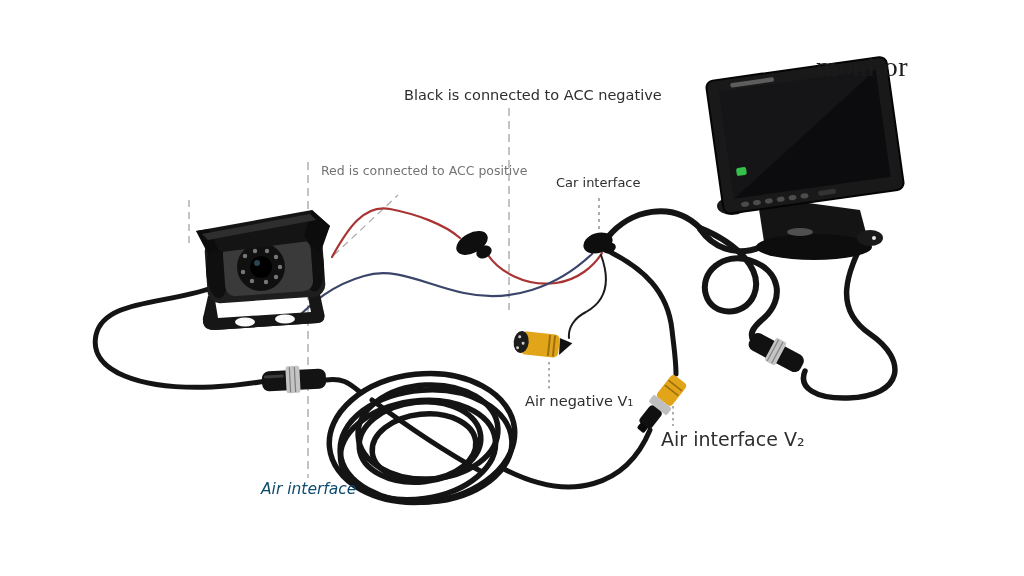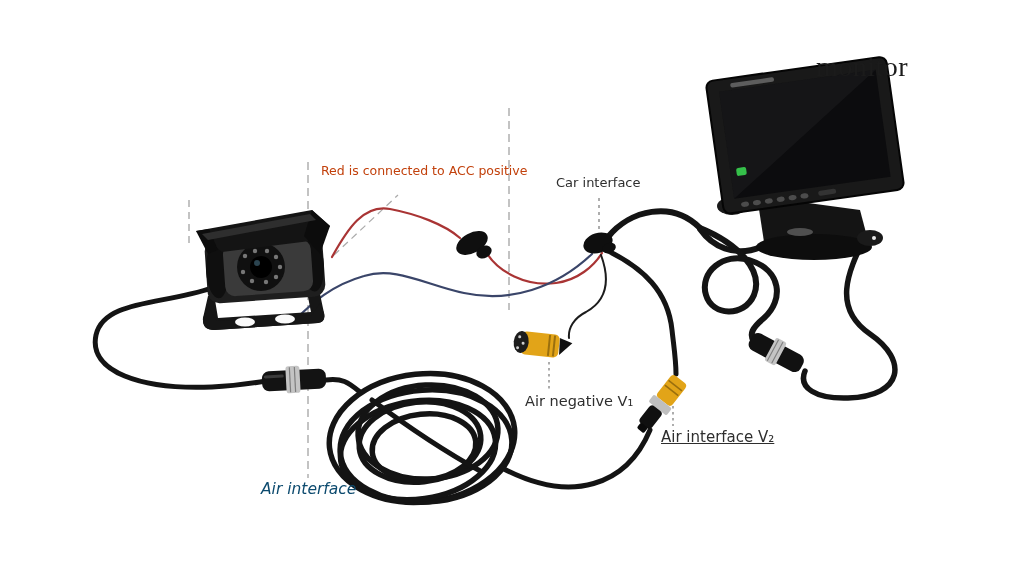--- a/index.html
+++ b/index.html
@@ -5,24 +5,24 @@
   html,body{margin:0;padding:0;background:#fff;}
   #stage{
     position:relative;width:1024px;height:576px;background:#ffffff;
     overflow:hidden;font-family:"DejaVu Sans",sans-serif;margin-left:12px;
   }
   .label{position:absolute;white-space:nowrap;color:#2e2e2e;line-height:1.1;}
   .label-serif{font-family:"Liberation Serif","DejaVu Serif",serif;font-size:28px;color:#1b1b1b;letter-spacing:.5px;}
   .lbl-black-acc{left:392px;top:88px;font-size:14.5px;}
   .lbl-monitor{left:804px;top:52px;}
   .lbl-camera{left:151px;top:161px;}
-  .lbl-red-acc{left:309px;top:164px;font-size:12.5px;color:#c2410c;}
+  .lbl-red-acc{left:309px;top:164px;font-size:12.5px;color:#737373;}
   .lbl-car{left:544px;top:176px;font-size:13px;}
   .lbl-v1{left:513px;top:394px;font-size:14.5px;}
-  .lbl-v2{left:649px;top:429px;font-size:15px;text-decoration:underline;}
+  .lbl-v2{left:649px;top:429px;font-size:19px;}
   .lbl-air{left:249px;top:481px;font-size:15.5px;color:#0c4a6e;font-style:italic;}
   svg{position:absolute;left:0;top:0;}
 </style>
 </head>
 <body>
 
 <div id="stage">
 
 <svg width="1024" height="576" viewBox="0 0 1024 576">
 
@@ -171,19 +171,20 @@
       <ellipse cx="760" cy="195" rx="4" ry="2.6"></ellipse>
       <ellipse cx="772" cy="195" rx="4" ry="2.6"></ellipse>
       <ellipse cx="784" cy="195" rx="4" ry="2.6"></ellipse>
       <rect x="798" y="192" width="18" height="5" rx="2.5" fill="#333333"></rect>
     </g>
   </g>
 
 </svg>
 
 <div class="label label-serif lbl-monitor">monitor</div>
+<div class="label lbl-black-acc">Black is connected to ACC negative</div>
 <div class="label lbl-red-acc">Red is connected to ACC positive</div>
 <div class="label lbl-car">Car interface</div>
 <div class="label lbl-v1">Air negative V₁</div>
 <div class="label lbl-v2">Air interface V₂</div>
 <div class="label lbl-air">Air interface</div>
 
 </div>
 
 </body></html>

